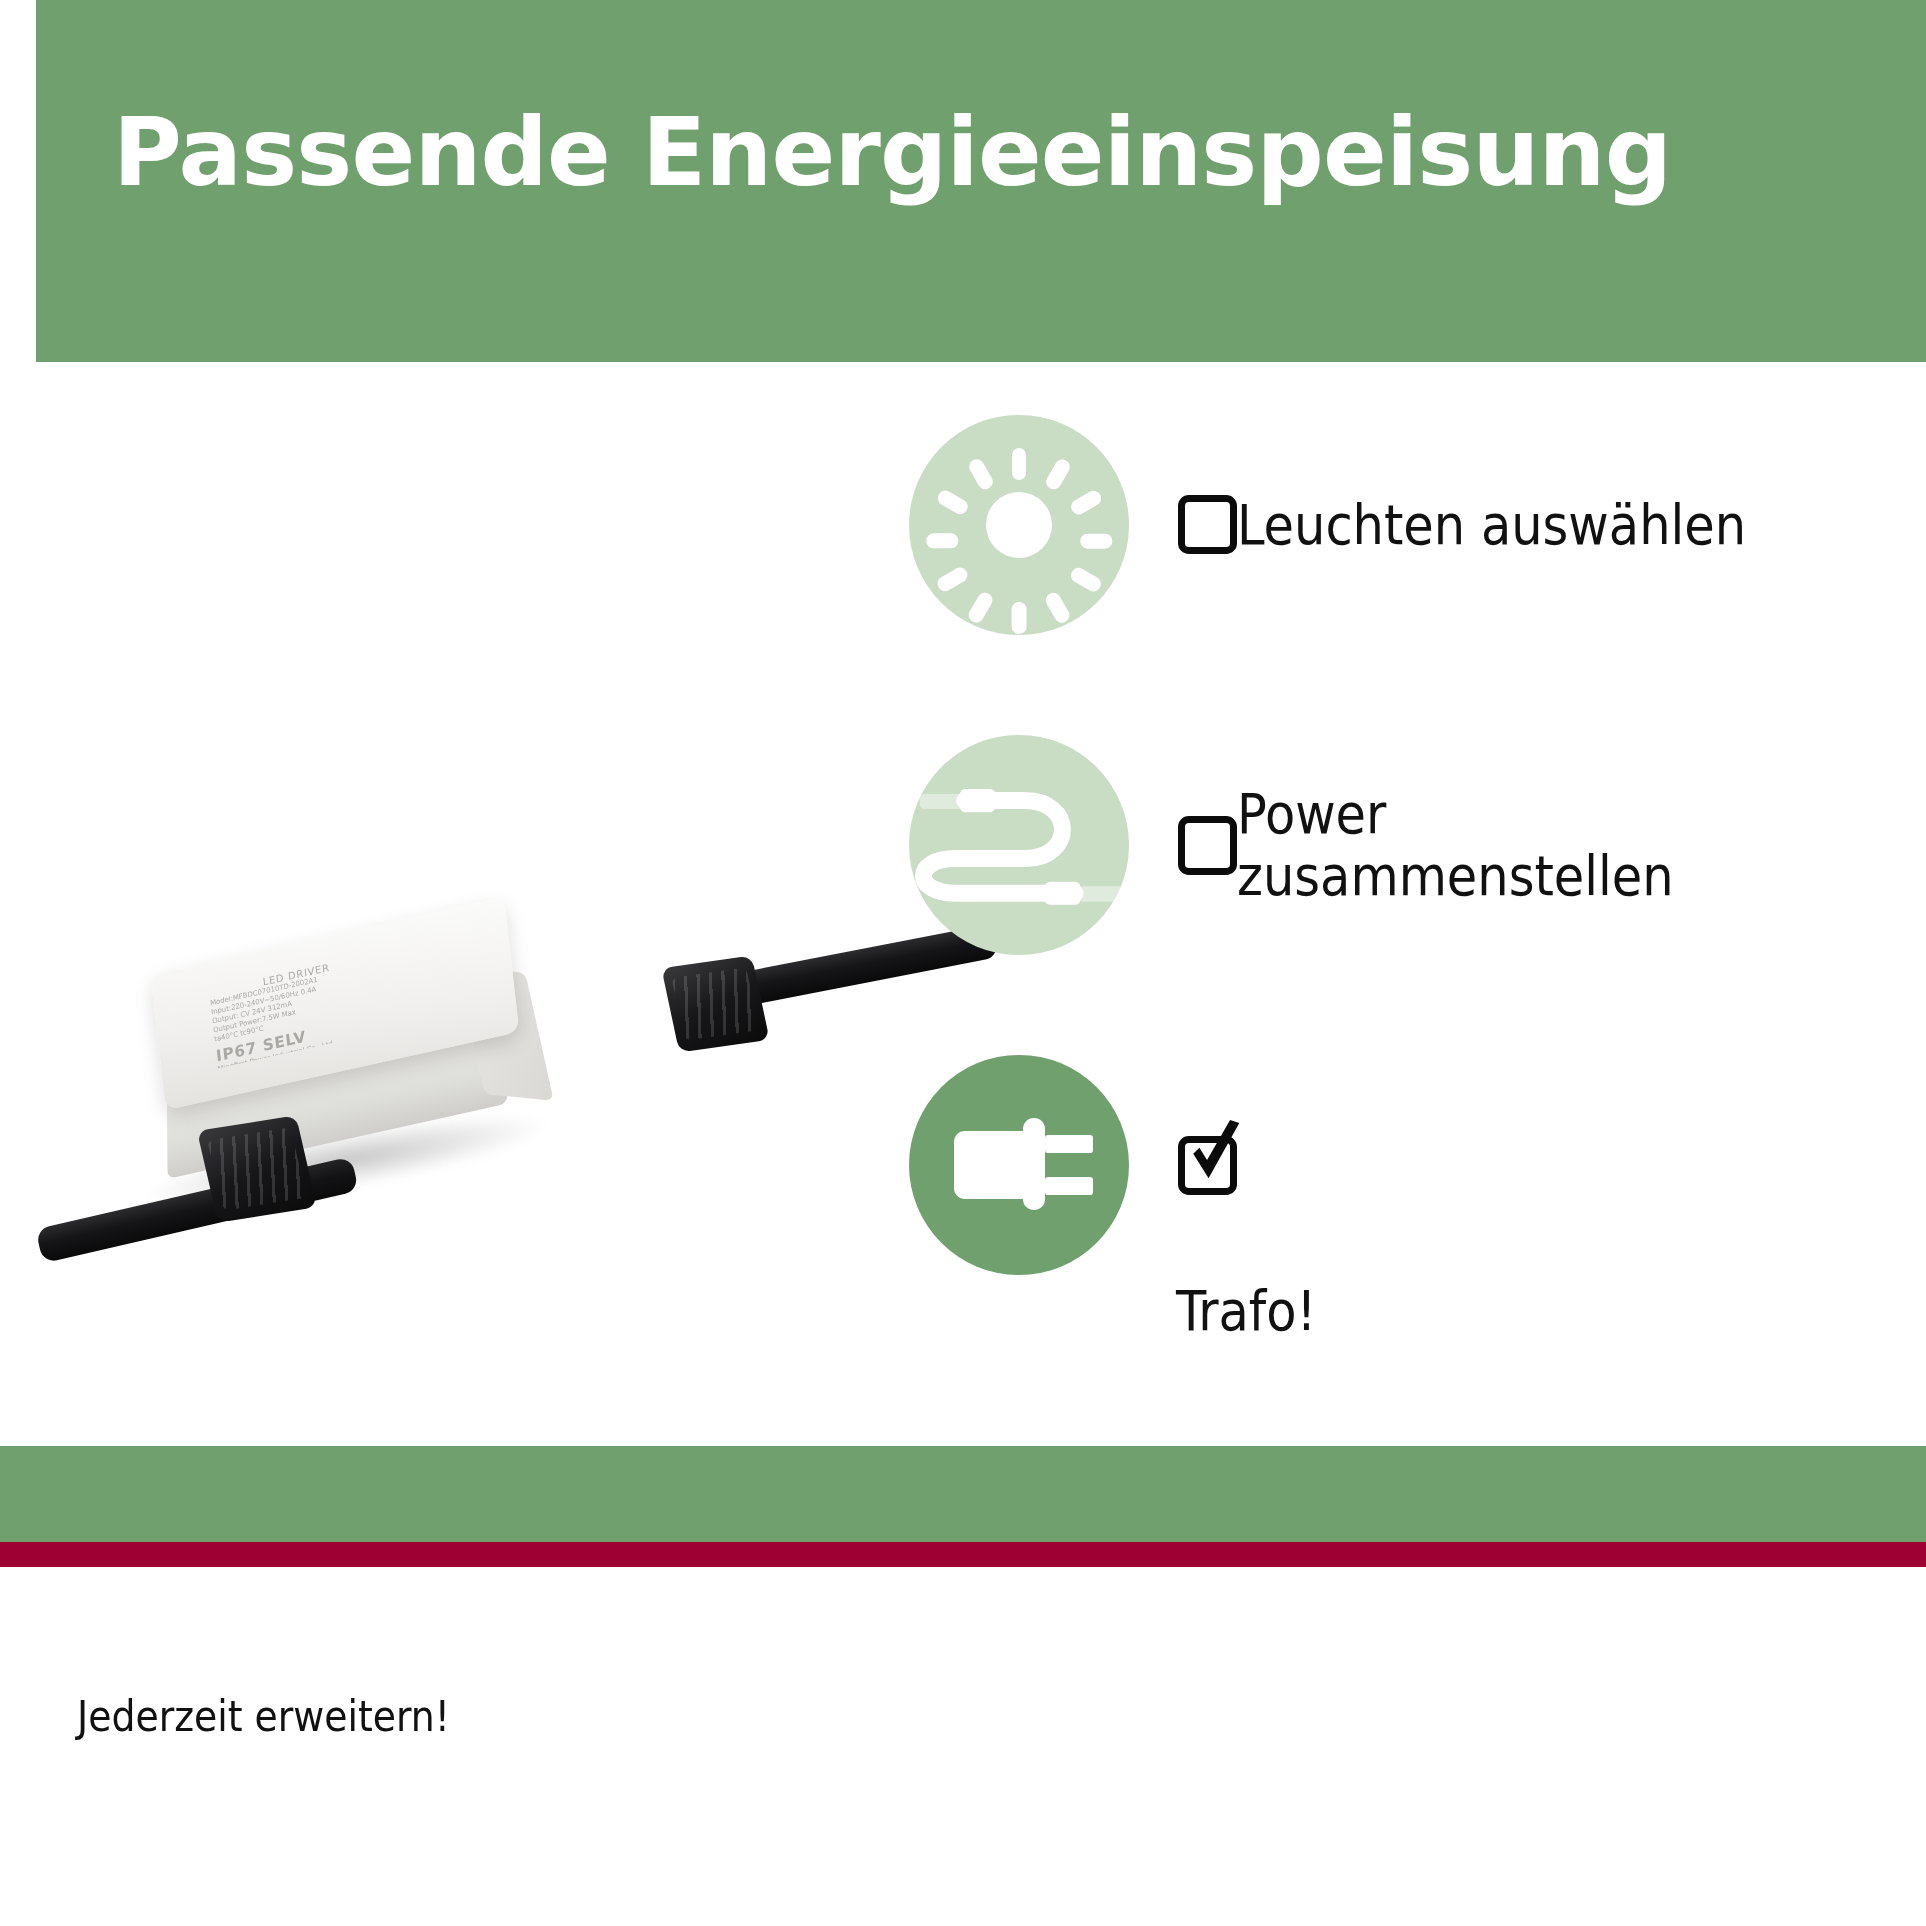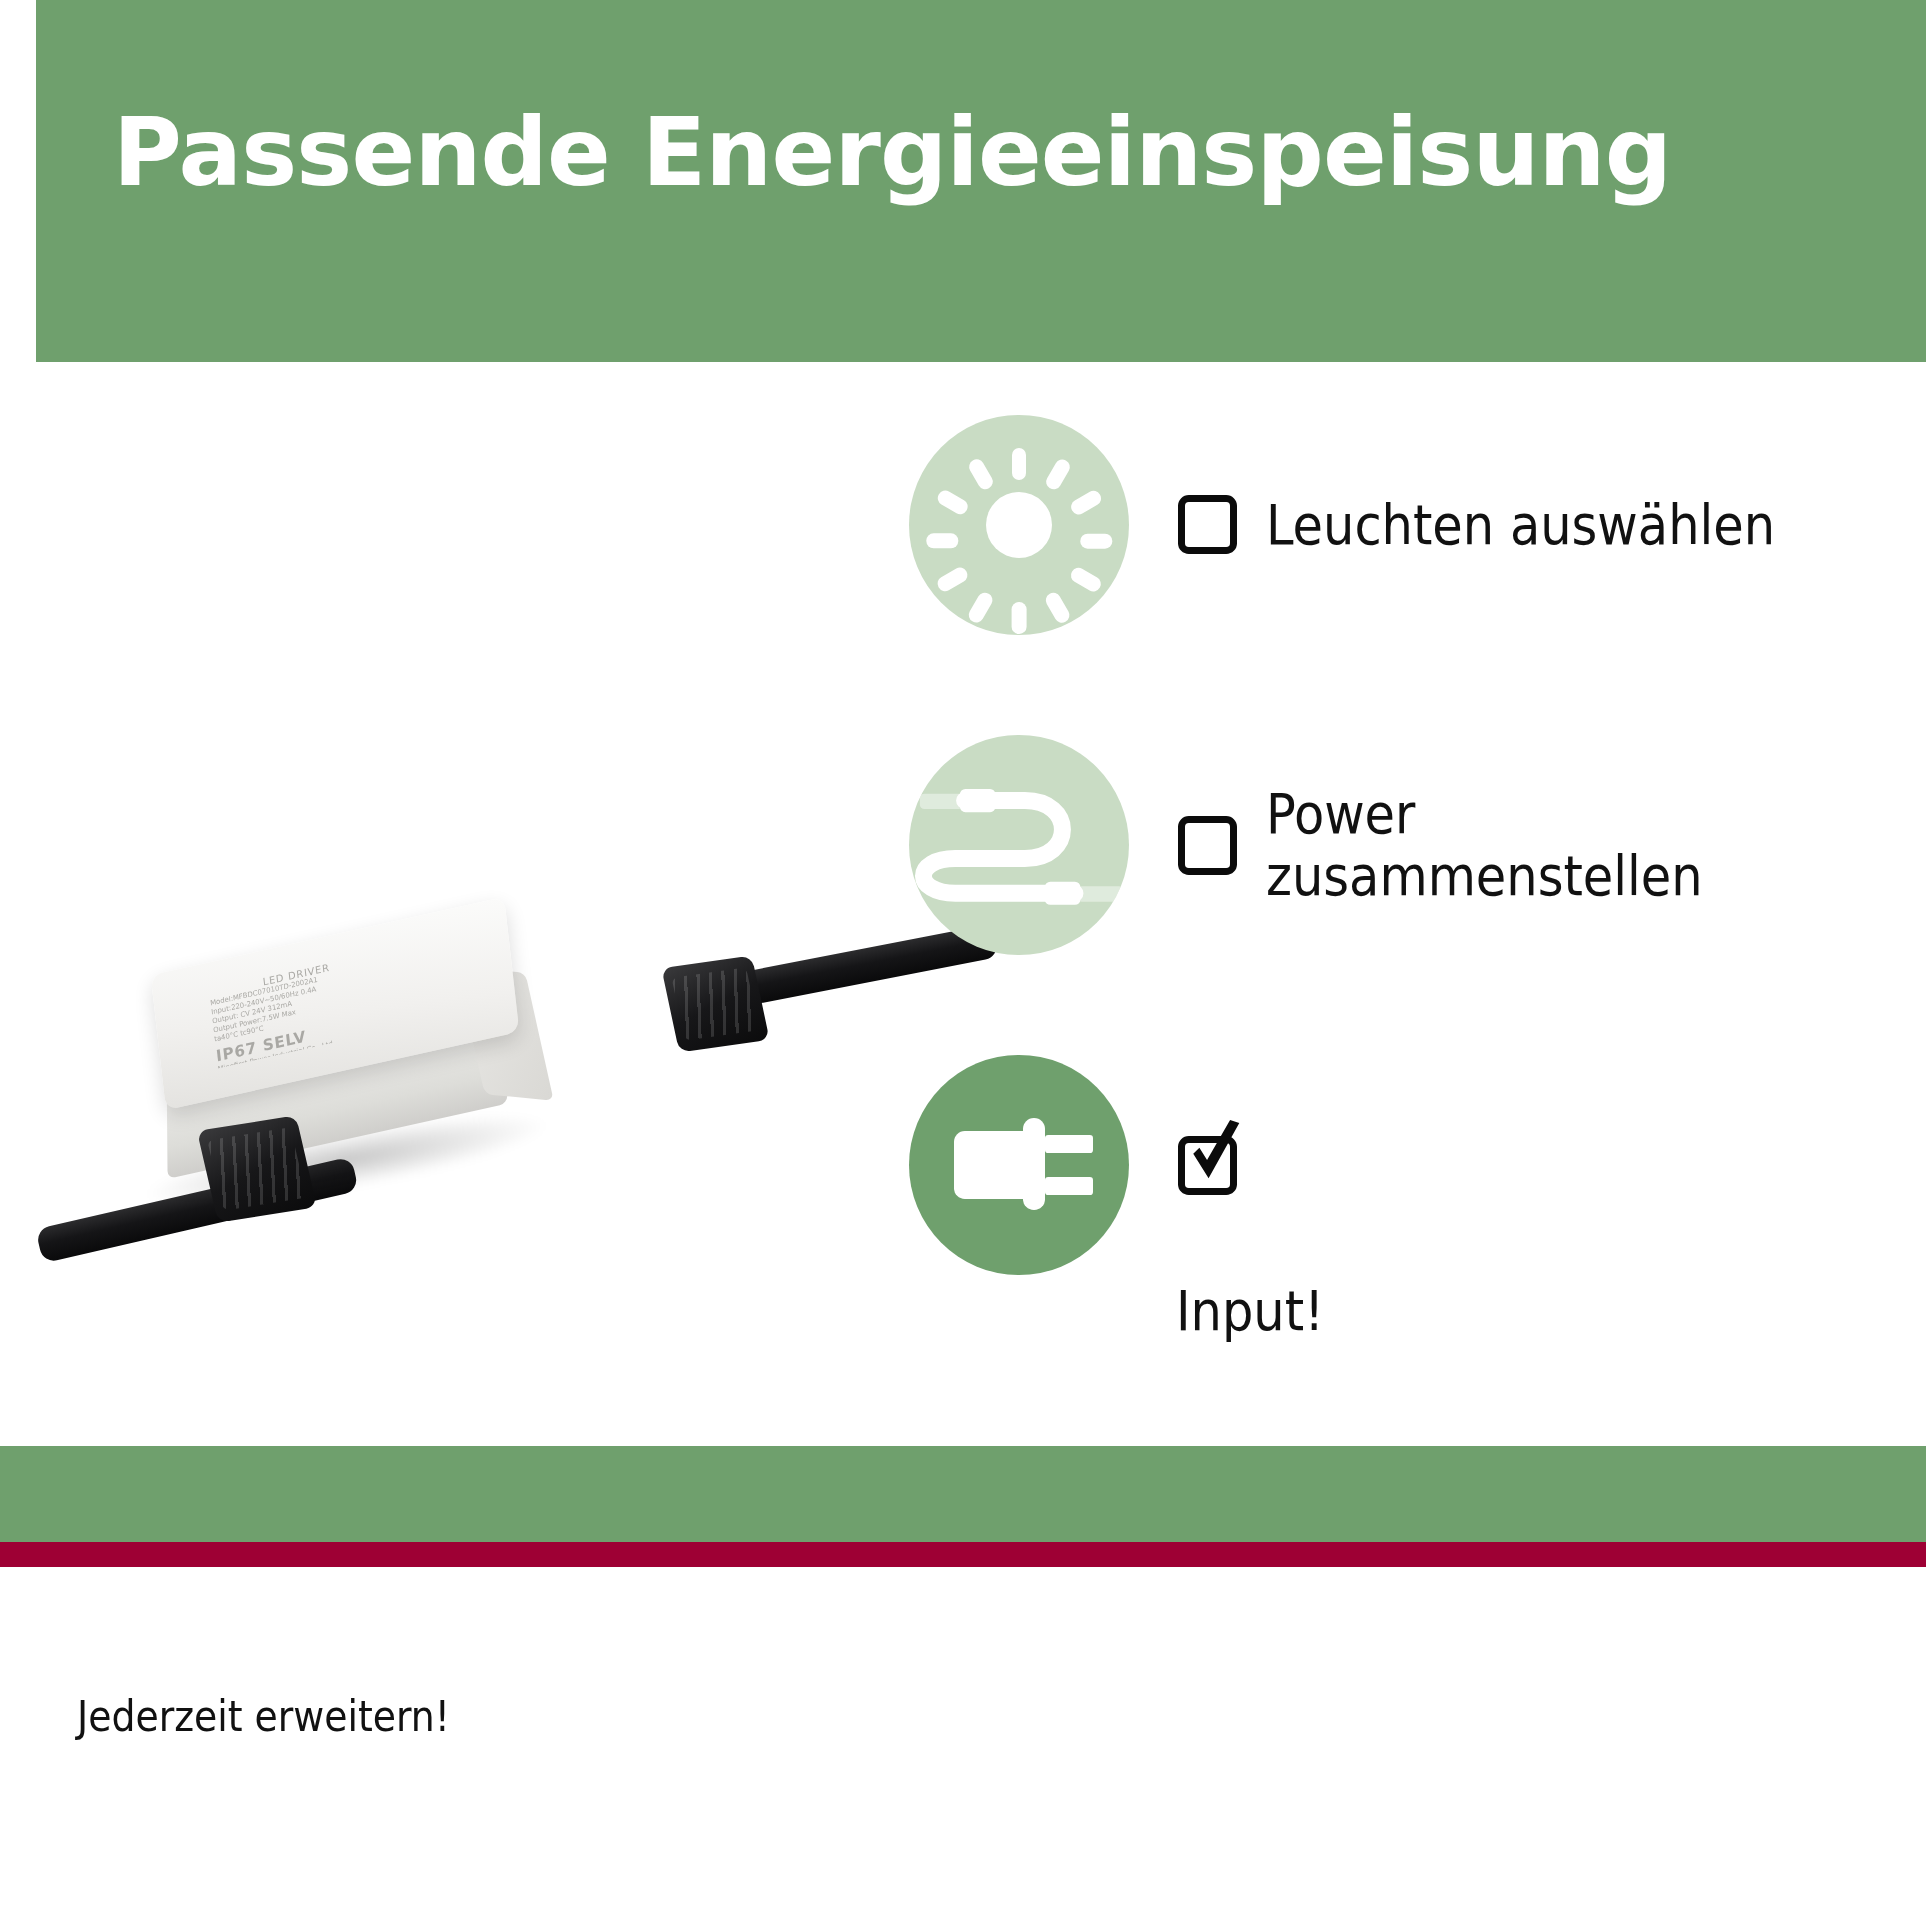--- a/index.html
+++ b/index.html
@@ -252,21 +252,20 @@
   }
   .checkmark {
     position: absolute;
     left: 1.5px;
     top: -23px;
     width: 57px;
     height: 66px;
     pointer-events: none;
   }
   .step-label {
-    margin-left: 29px;
     font-family: "DejaVu Sans Condensed", "DejaVu Sans", sans-serif;
     font-stretch: condensed;
     font-size: 55px;
     line-height: 1.13;
     color: #111111;
     white-space: pre-line;
   }
 
   .fertig {
     position: absolute;
@@ -397,20 +396,20 @@
       <div class="step-right">
         <div class="checkbox">
           <svg class="checkmark" viewBox="0 0 74 86">
             <path d="M8 44 L28 76 L68 4 L56 0 L26 52 L16 36 Z" fill="#0b0b0b"></path>
           </svg>
         </div>
       </div>
     </div>
   </div>
 
-  <div class="fertig">Input!</div>
+  <div class="fertig">Trafo!</div>
 
   <div class="footer-green"></div>
   <div class="footer-crimson"></div>
   <div class="footer-text">Jederzeit erweitern!</div>
 
 </div>
 
 
 </body></html>

